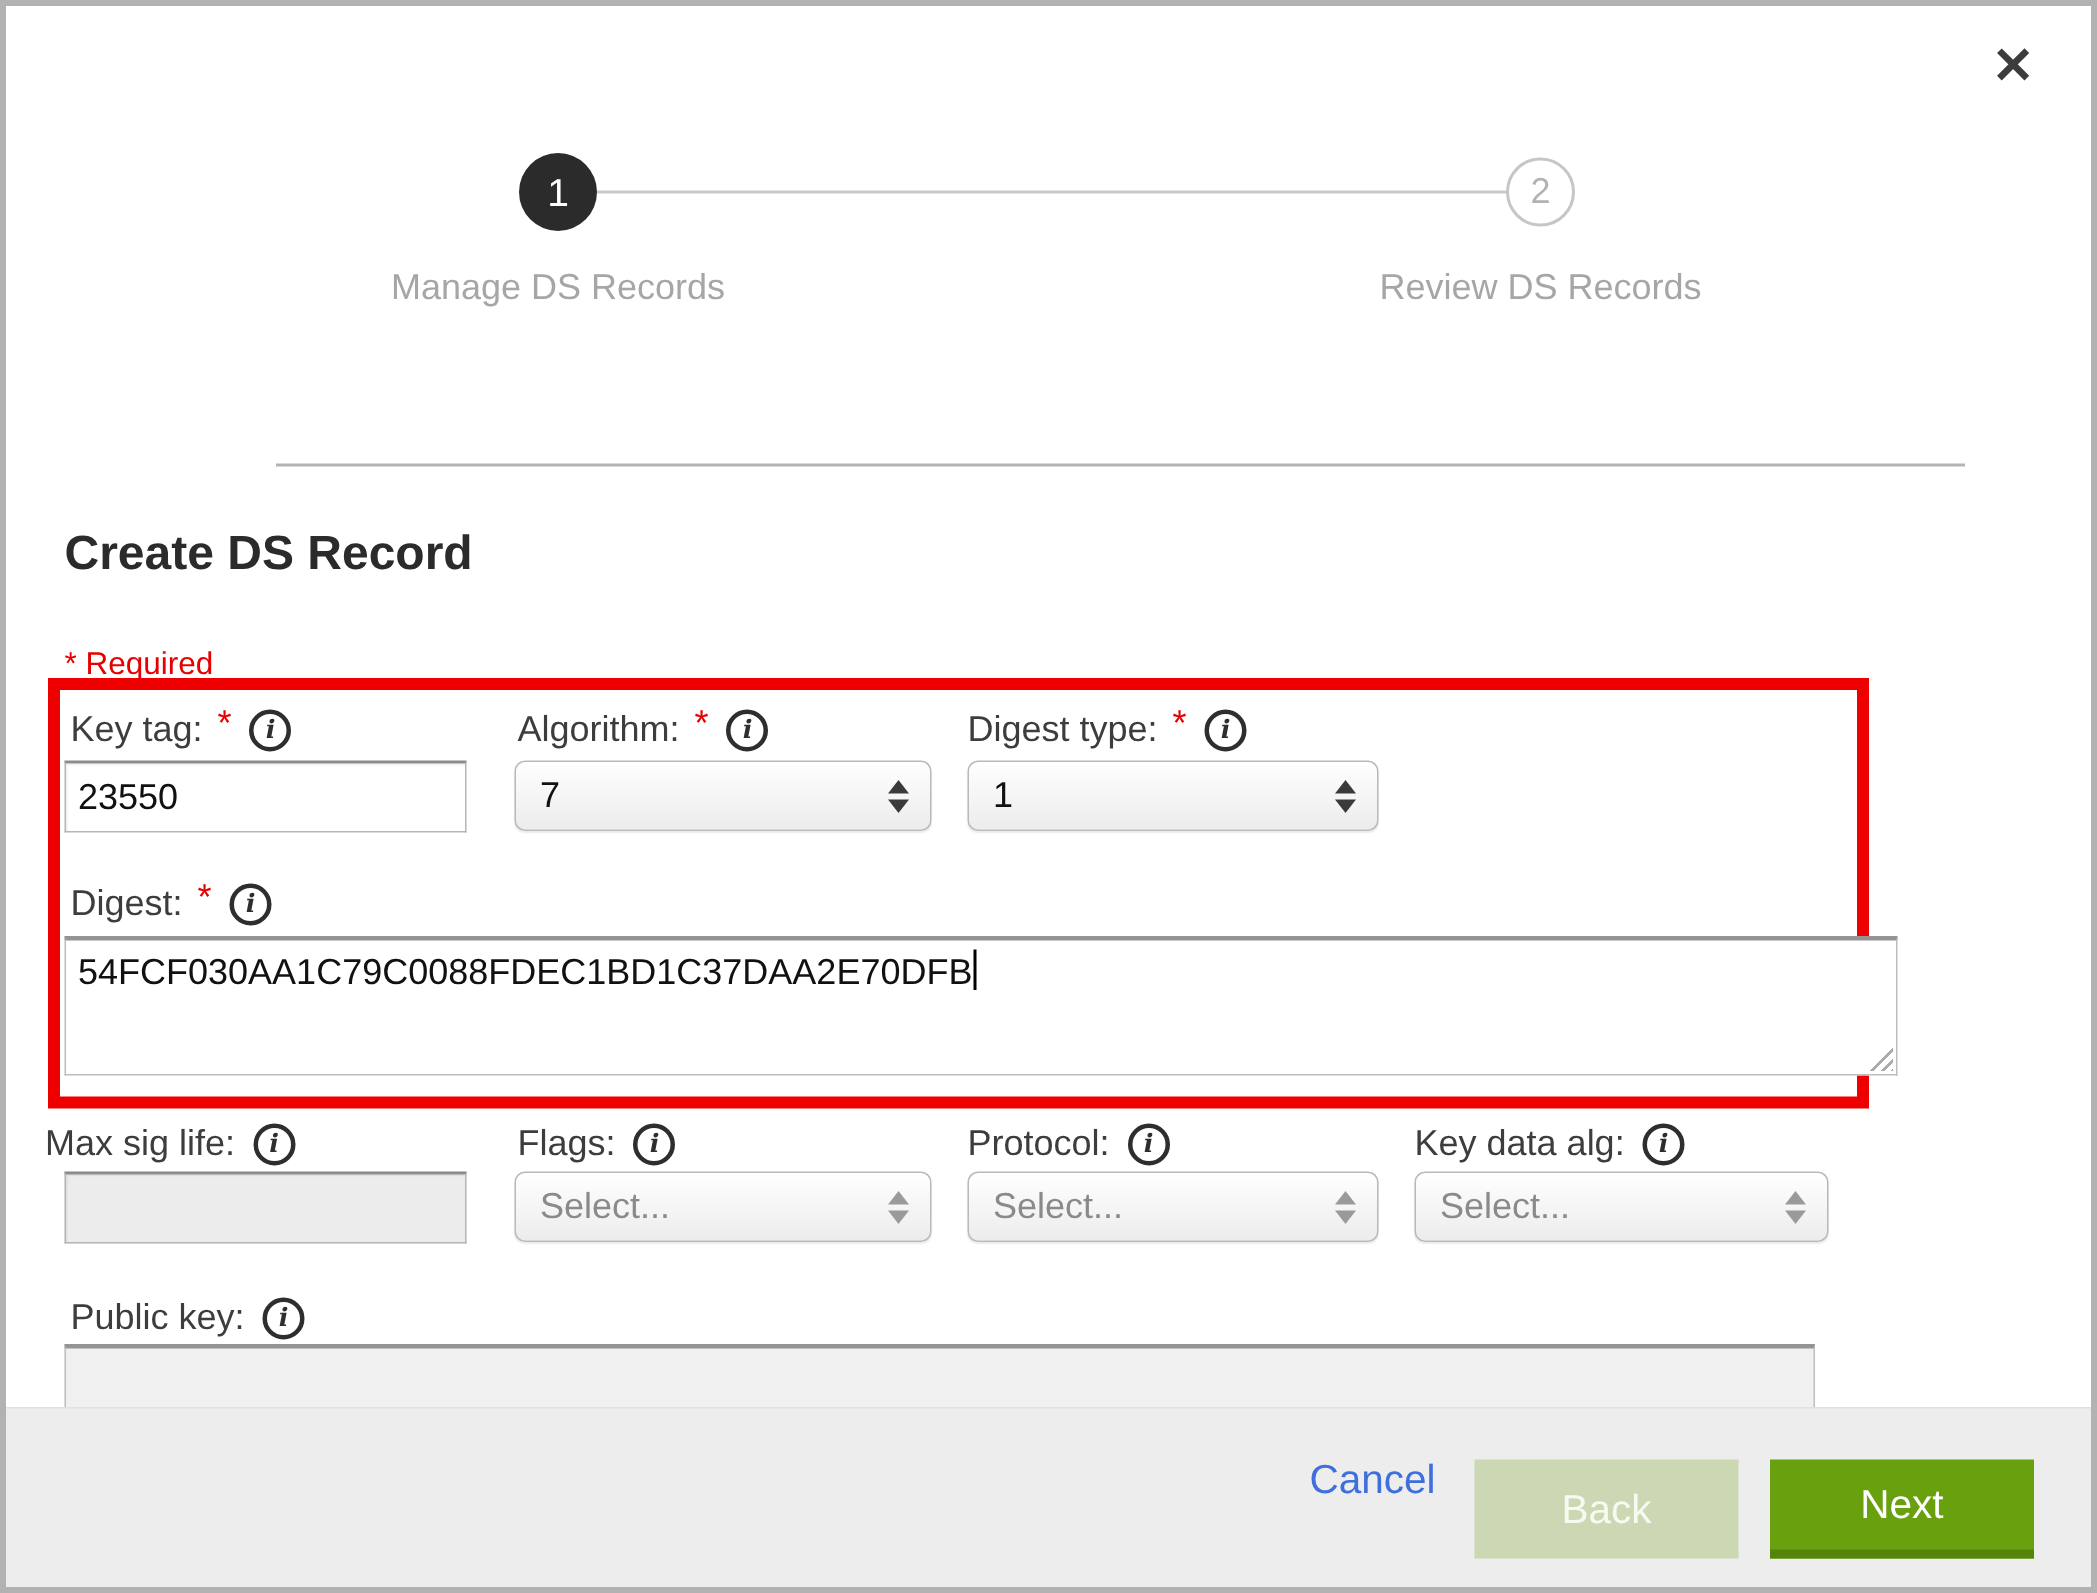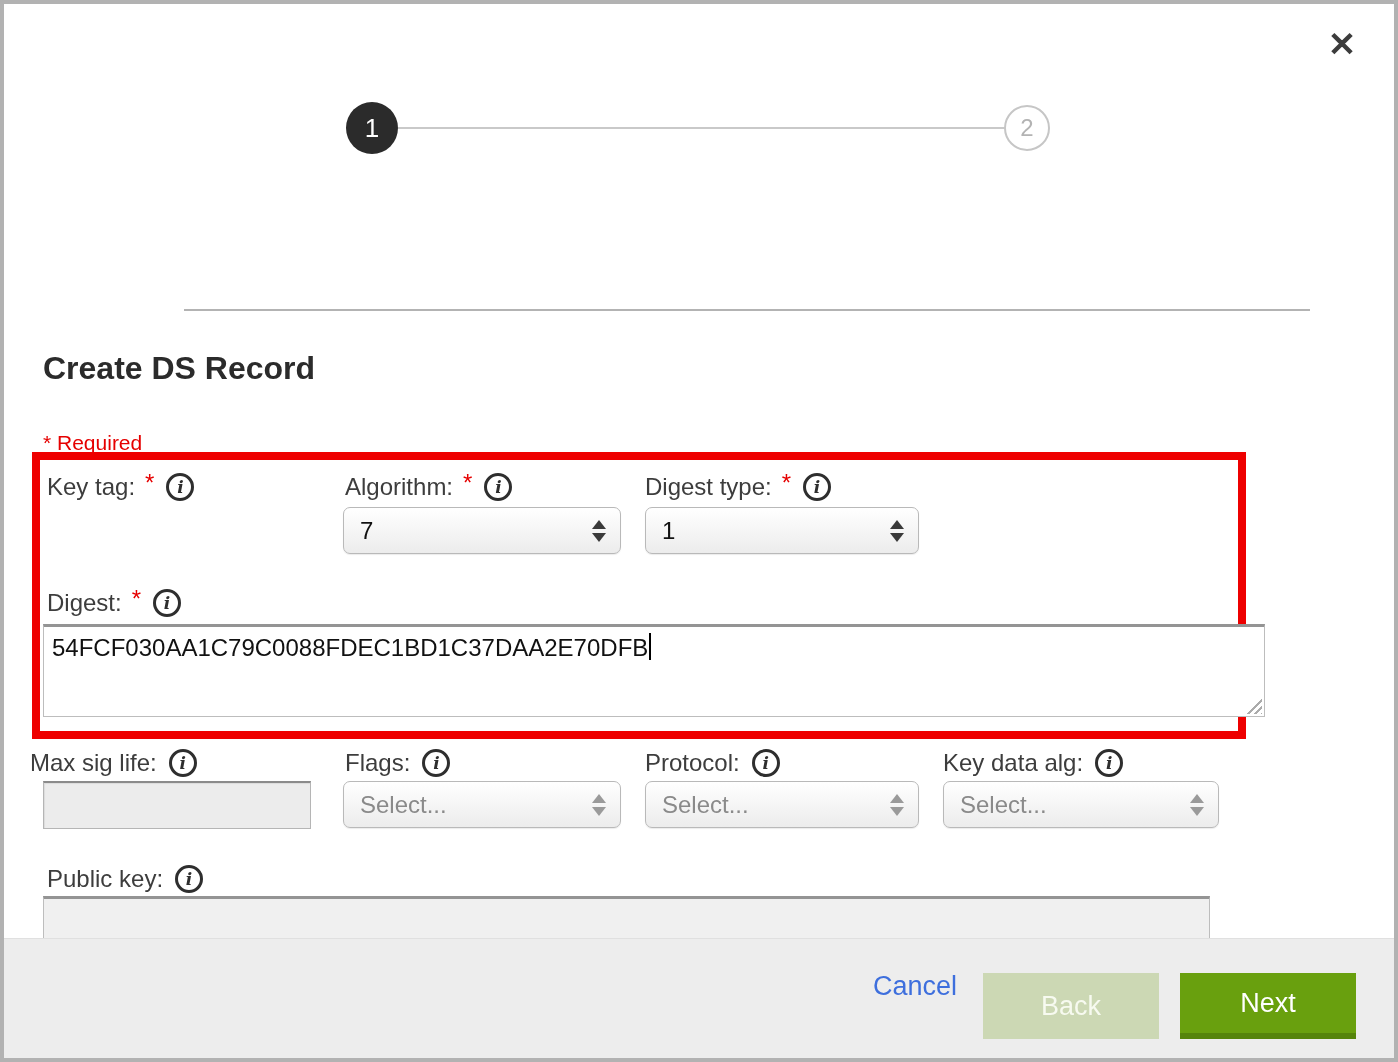--- a/index.html
+++ b/index.html
@@ -118,20 +118,22 @@
 
   <div class="close-x">✕</div>
 
   <div class="step-circle-active abs" style="left:342px; top:98px;">
     <span>1</span>
   </div>
   <div class="step-connector" style="left:394px; top:123px; width:608px;"></div>
   <div class="step-circle-inactive abs" style="left:1000px; top:101px;">
     <span>2</span>
   </div>
+  <div class="step-label" style="left:208px; top:174px;">Manage DS Records</div>
+  <div class="step-label" style="left:863px; top:174px;">Review DS Records</div>
 
   <div class="tab-line"></div>
 
   <div class="page-title">Create DS Record</div>
   <div class="required-note">* Required</div>
 
   <div class="highlight-box"></div>
 
   <div class="field-label" style="left:43px; top:468px;text-align:center;">
     <span>Key tag:</span>
@@ -142,20 +144,23 @@
     <span>Algorithm:</span>
     <span class="req">*</span>
     <span class="info-icon">i</span>
   </div>
   <div class="field-label" style="left:641px; top:468px;">
     <span>Digest type:</span>
     <span class="req">*</span>
     <span class="info-icon">i</span>
   </div>
 
+  <div class="text-input" style="left:39px; top:503px; width:268px;">
+    <span>23550</span>
+  </div>
   <div class="select" style="left:339px; top:503px; width:278px;">
     <span class="select-value">7</span>
     <span class="select-arrows">
         <i class="up"></i>
         <i class="down"></i>
       </span>
   </div>
   <div class="select" style="left:641px; top:503px; width:274px;">
     <span class="select-value">1</span>
     <span class="select-arrows">

